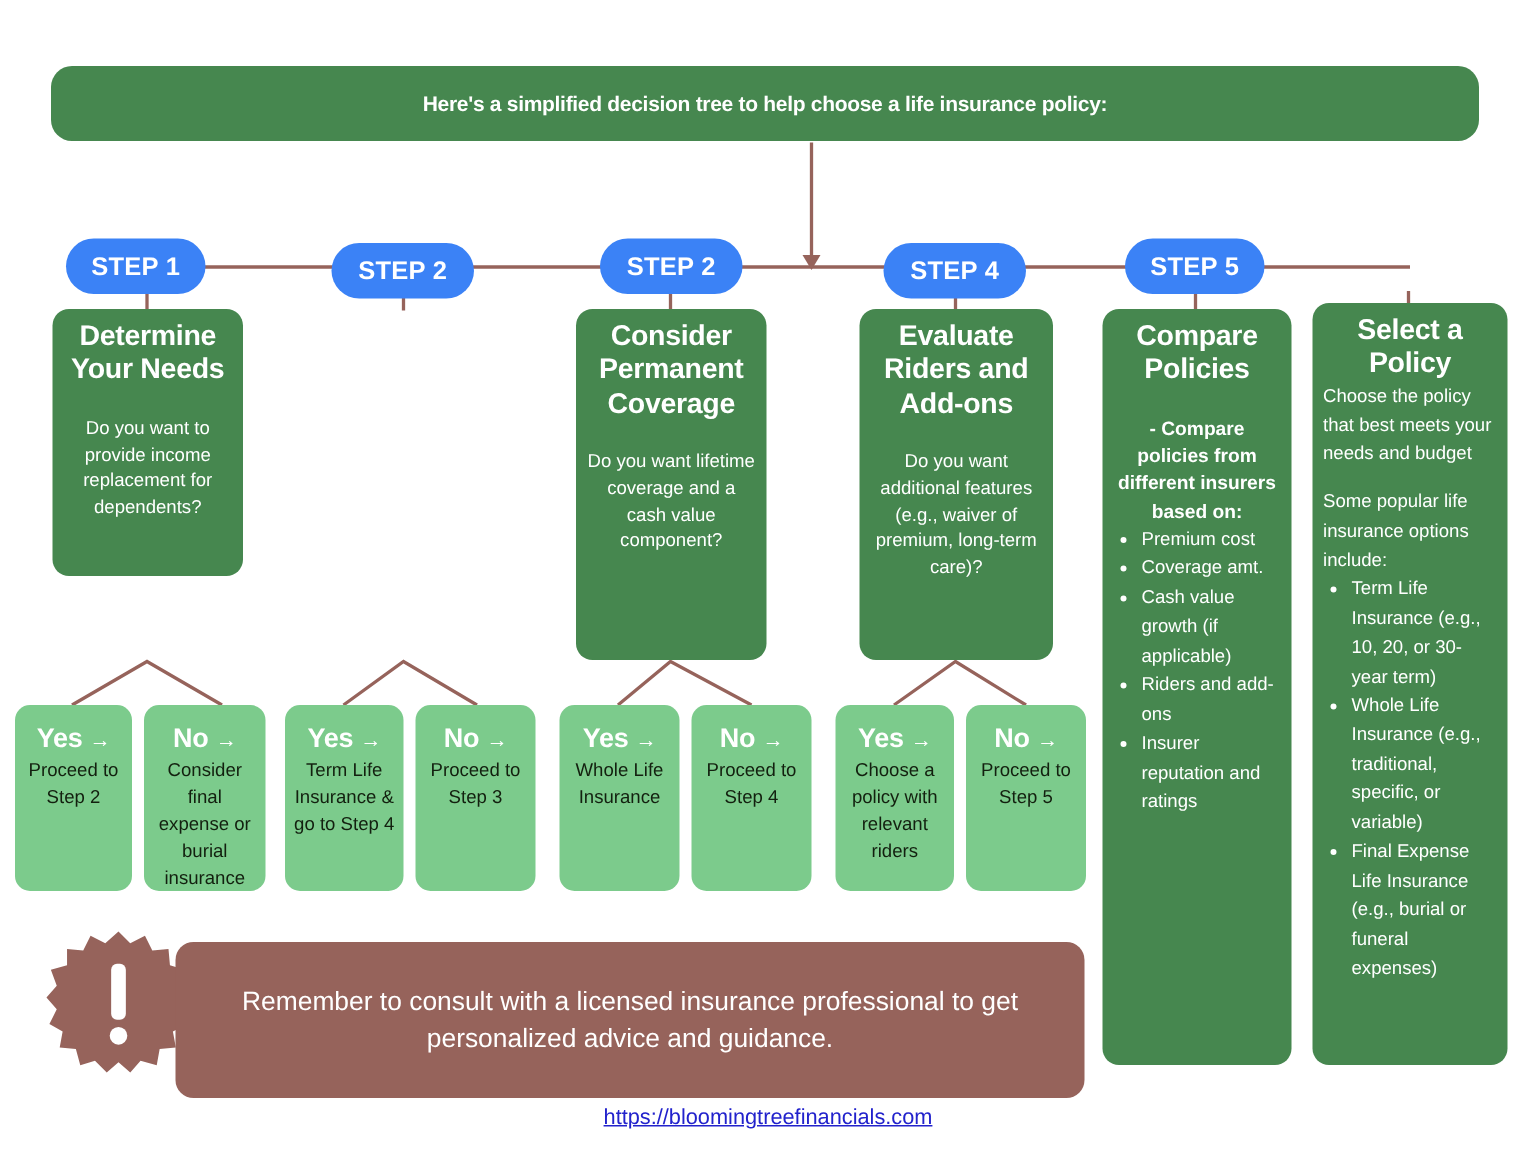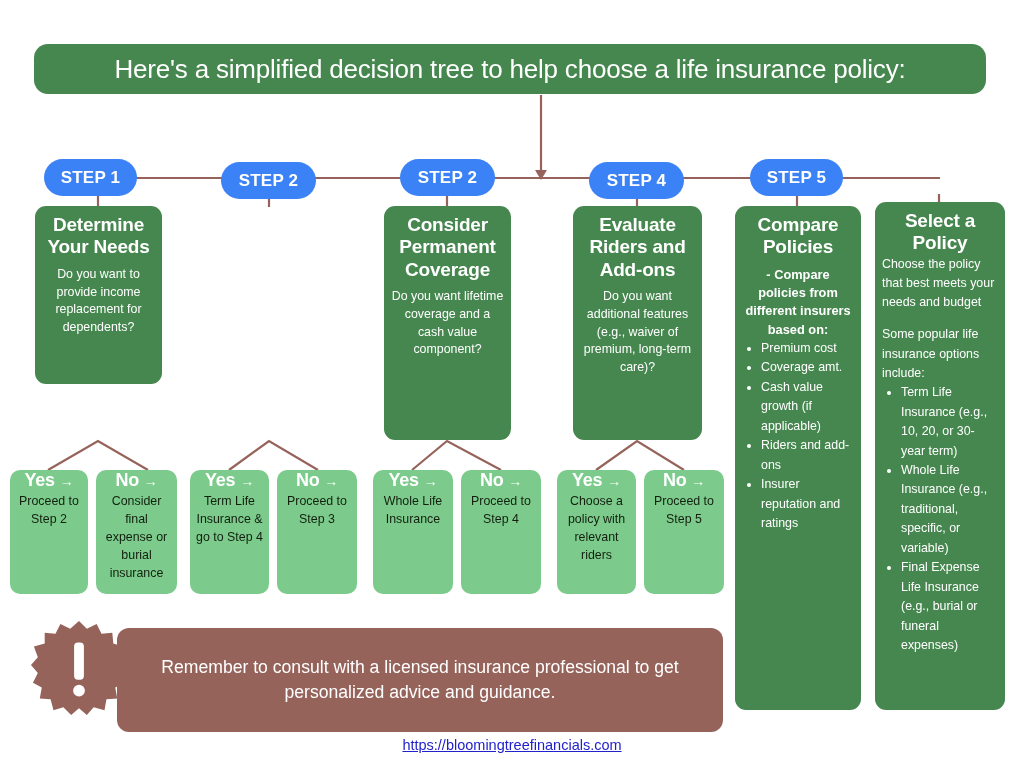--- a/index.html
+++ b/index.html
@@ -34,22 +34,22 @@
     background: #46874F;
     border-radius: 14px;
     display: flex;
     align-items: center;
     justify-content: center;
     box-sizing: border-box;
     padding: 0 18px;
   }
   .title-banner .title-text {
     color: #ffffff;
-    font-size: 26px;
-    font-weight: normal;
+    font-size: 14px;
+    font-weight: bold;
     letter-spacing: -0.2px;
     white-space: nowrap;
   }
 
   
   .step-pill {
     position: absolute;
     height: 37px;
     background: #3b82f6;
     border-radius: 19px;
@@ -76,21 +76,21 @@
     font-size: 19px;
     font-weight: bold;
     line-height: 1.18;
     text-align: center;
     letter-spacing: -0.2px;
   }
   .step-box .sb-sub {
     font-size: 12.4px;
     line-height: 1.43;
     text-align: center;
-    margin-top: 7px;
+    margin-top: 18px;
   }
   .step-box .sb-sub.bold {
     font-weight: bold;
     font-size: 12.8px;
   }
   .step-box .sb-para {
     font-size: 12.4px;
     line-height: 1.55;
     text-align: left;
   }
@@ -105,21 +105,21 @@
     margin: 0;
   }
   .sb-gap { height: 13px; }
 
   
   .answer-box {
     position: absolute;
     background: #7CCB8C;
     border-radius: 10px;
     box-sizing: border-box;
-    padding: 0 5px;
+    padding: 12px 5px;
     overflow: hidden;
   }
   .answer-box .ans-head {
     font-size: 18px;
     font-weight: bold;
     color: #ffffff;
     text-align: center;
     line-height: 1.18;
     letter-spacing: -0.2px;
   }

